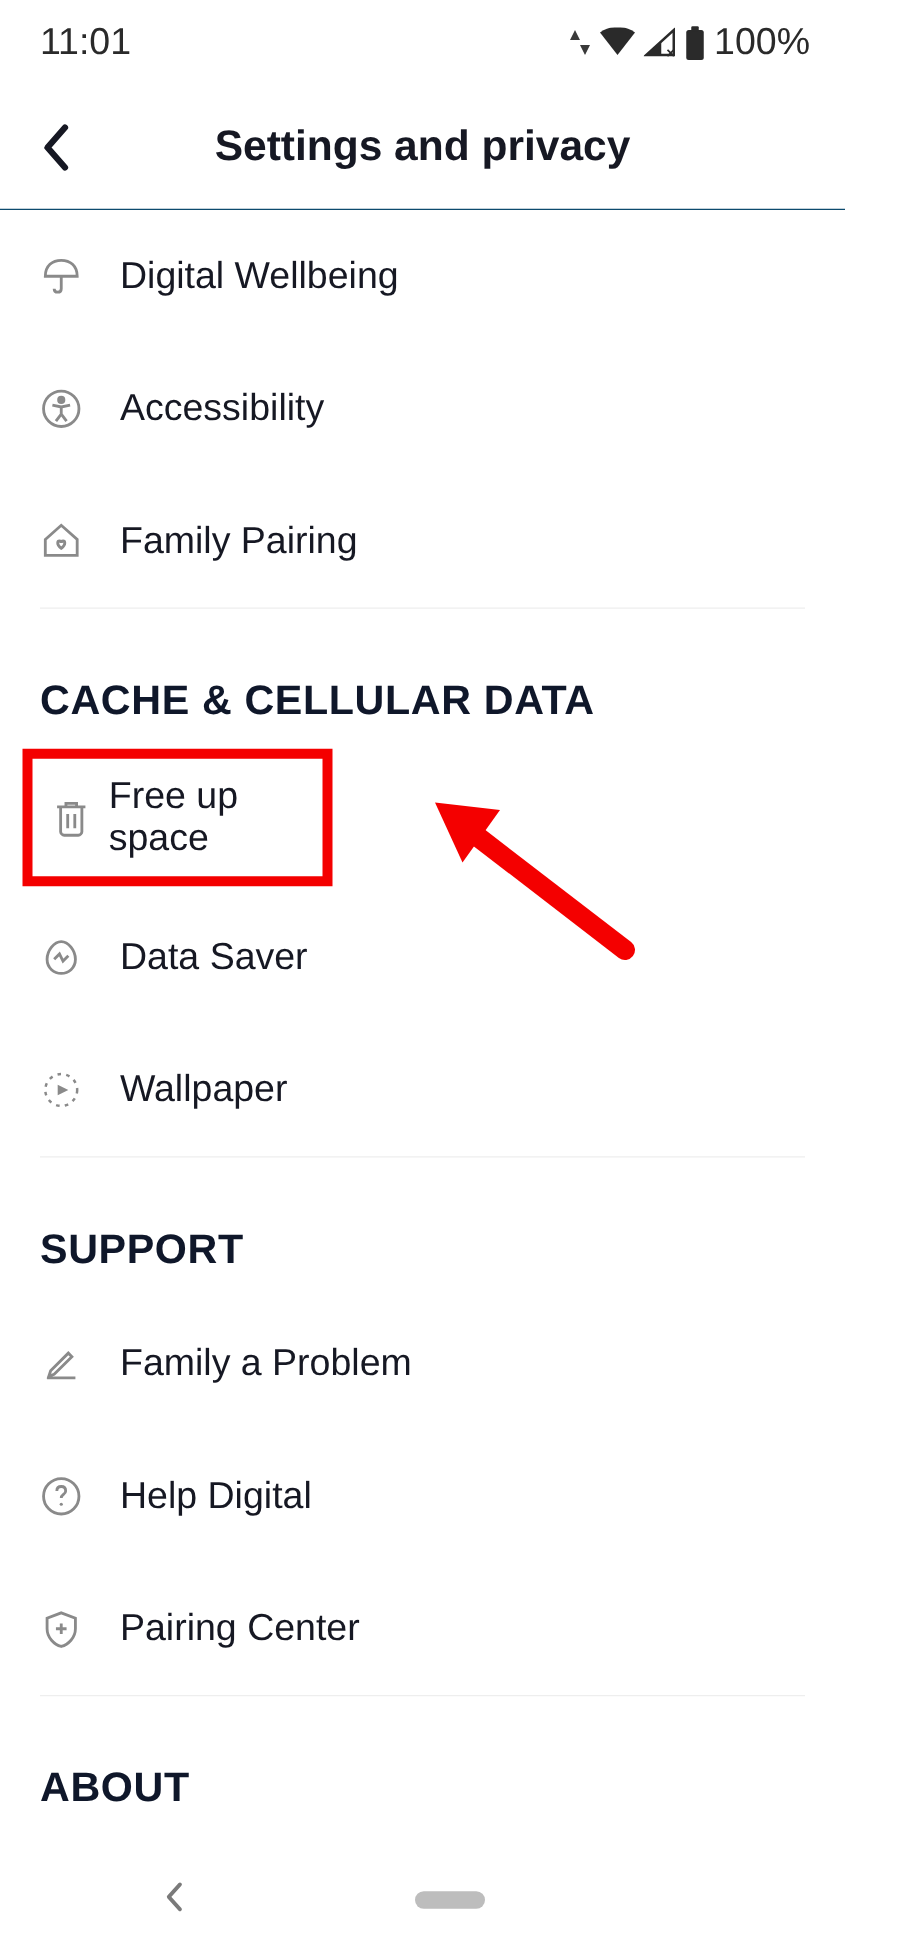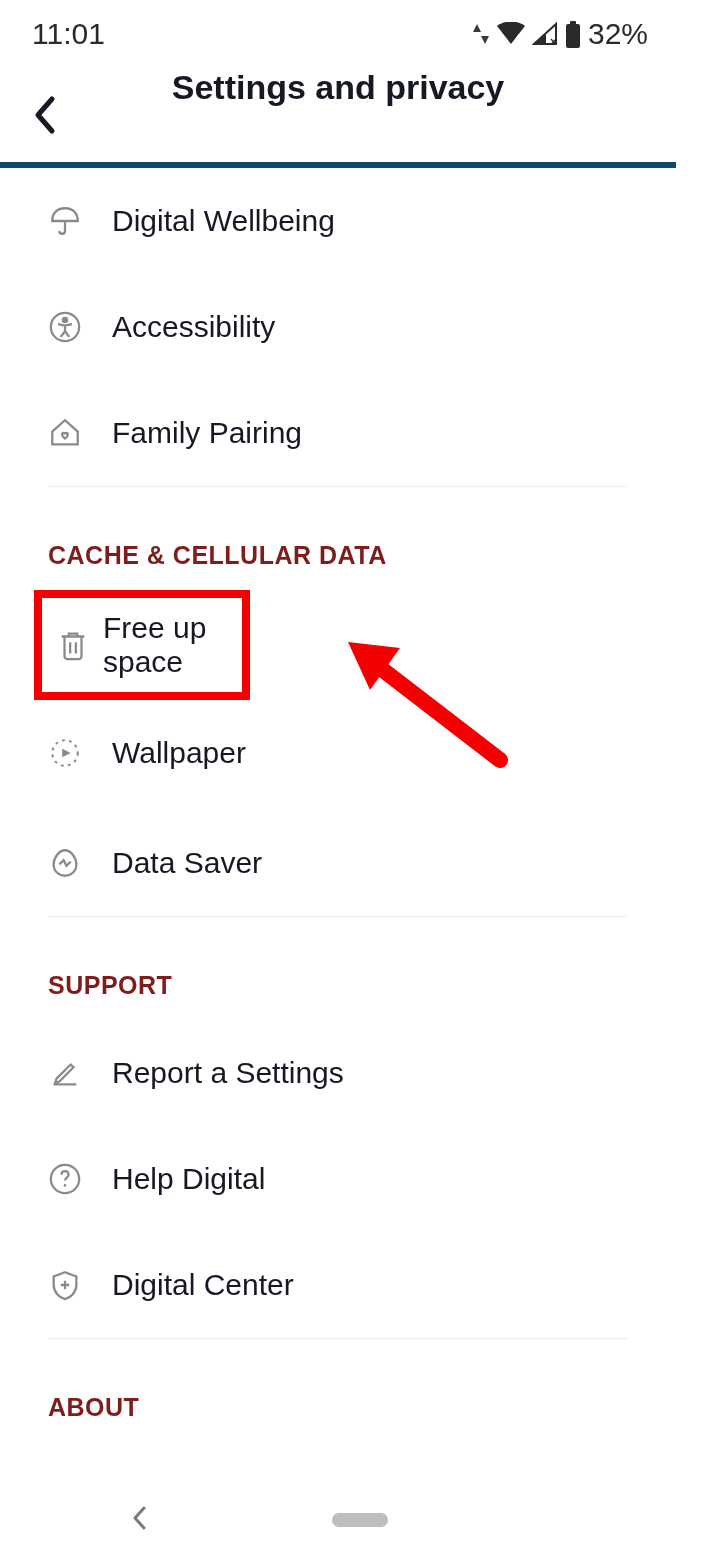--- a/index.html
+++ b/index.html
@@ -1,28 +1,28 @@
 <!DOCTYPE html>
 <html><head>
 <meta charset="utf-8">
 <style>
   * { box-sizing: border-box; margin: 0; padding: 0; }
   html, body { width: 720px; height: 1560px; font-family: -apple-system, "Helvetica Neue", Arial, sans-serif; background: #fff; color: #161823; }
   .statusbar { display: flex; align-items: center; justify-content: space-between; height: 68px; padding: 0 28px 0 32px; font-size: 30px; font-weight: 500; color: #2a2a2a; }
   .statusbar .right { display: flex; align-items: center; gap: 6px; }
   .statusbar .right svg { display: block; }
-  .header { position: relative; height: 100px; display: flex; align-items: flex-start; justify-content: center; border-bottom: 6px solid #0c4a6e; }
+  .header { position: relative; height: 100px; display: flex; align-items: center; justify-content: center; border-bottom: 1px solid #0c4a6e; }
   .header .back { position: absolute; left: 24px; top: 50%; transform: translateY(-50%); width: 40px; height: 40px; display: flex; align-items: center; justify-content: center; }
   .header .title { font-size: 34px; font-weight: 700; color: #161823; }
-  .content { padding: 0 48px; }
+  .content { padding: 0 32px; }
   .item { display: flex; align-items: center; gap: 30px; height: 106px; }
   .item .icon { width: 34px; height: 34px; display: flex; align-items: center; justify-content: center; color: #7a7a7a; }
   .item .label { font-size: 30px; color: #161823; }
   .divider { height: 1px; background: #eeeeee; }
-  .section-header { padding-top: 54px; padding-bottom: 20px; font-size: 25px; font-weight: 600; letter-spacing: 0.5px; color: #7f1d1d; }
+  .section-header { padding-top: 54px; padding-bottom: 20px; font-size: 33px; font-weight: 600; letter-spacing: 0.5px; color: #0f172a; }
   .highlight-box { border: 8px solid #f40000; padding: 2px 0; margin-left: -14px; margin-right: 378px; }
   .highlight-box .item { padding-left: 14px; height: 90px; gap: 13px; }
   .arrow-annot { position: absolute; pointer-events: none; }
   .navbar { position: absolute; bottom: 0; left: 0; width: 720px; height: 80px; display: flex; align-items: center; justify-content: center; }
   .navpill { width: 56px; height: 14px; background: #bdbdbd; border-radius: 8px; }
   .navback { position: absolute; left: 130px; top: 50%; transform: translateY(-50%); color: #6e6e6e; }
   .page { position: relative; width: 676px; height: 1560px; overflow: hidden; }
 </style>
 </head>
 <body>
@@ -40,21 +40,21 @@
         </svg>
     <svg width="26" height="24" viewBox="0 0 26 24">
           <path d="M2 22 L24 22 L24 2 Z" fill="none" stroke="#2a2a2a" stroke-width="2"></path>
           <path d="M2 22 L14 22 L14 12 Z" fill="#2a2a2a"></path>
           <text x="18" y="24" font-size="12" font-weight="700" fill="#2a2a2a">×</text>
         </svg>
     <svg width="18" height="28" viewBox="0 0 18 28">
           <rect x="2" y="4" width="14" height="24" rx="2" fill="#2a2a2a"></rect>
           <rect x="6" y="1" width="6" height="4" rx="1" fill="#2a2a2a"></rect>
         </svg>
-    <span style="font-size:30px;">32%</span>
+    <span style="font-size:30px;">100%</span>
   </span>
 </div>
 
 <div class="header">
   <span class="back">
     <svg width="24" height="40" viewBox="0 0 24 40">
           <path d="M20 4 L6 20 L20 36" fill="none" stroke="#161823" stroke-width="5" stroke-linecap="round" stroke-linejoin="round"></path>
         </svg>
   </span>
   <span class="title">Settings and privacy</span>
@@ -99,69 +99,69 @@
     <div class="item">
       <span class="icon">
         <svg width="34" height="34" viewBox="0 0 24 24" fill="none" stroke="#8a8a8a" stroke-width="1.6">
               <path d="M4 6 L20 6 M9 6 L9 4 L15 4 L15 6 M6 6 L6 20 C6 21 7 22 8 22 L16 22 C17 22 18 21 18 20 L18 6 M10 10 L10 18 M14 10 L14 18"></path>
             </svg>
       </span>
       <span class="label">Free up space</span>
     </div>
   </div>
 
+  <div class="item" style="margin-top:4px;">
+    <span class="icon">
+      <svg width="34" height="34" viewBox="0 0 24 24" fill="none" stroke="#8a8a8a" stroke-width="1.6">
+            <path d="M12 3 C16 3 20 8 20 13 C20 18 16 21 12 21 C8 21 4 18 4 13 C4 8 8 3 12 3 Z"></path>
+            <path d="M8 13 L11 10 L13 14 L16 11"></path>
+          </svg>
+    </span>
+    <span class="label">Data Saver</span>
+  </div>
   <div class="item">
     <span class="icon">
       <svg width="34" height="34" viewBox="0 0 24 24" fill="none" stroke="#8a8a8a" stroke-width="1.4">
             <circle cx="12" cy="12" r="9" stroke-dasharray="2 3"></circle>
             <path d="M10 9 L16 12 L10 15 Z" fill="#8a8a8a" stroke="none"></path>
           </svg>
     </span>
     <span class="label">Wallpaper</span>
-  </div>
-  <div class="item" style="margin-top:4px;">
-    <span class="icon">
-      <svg width="34" height="34" viewBox="0 0 24 24" fill="none" stroke="#8a8a8a" stroke-width="1.6">
-            <path d="M12 3 C16 3 20 8 20 13 C20 18 16 21 12 21 C8 21 4 18 4 13 C4 8 8 3 12 3 Z"></path>
-            <path d="M8 13 L11 10 L13 14 L16 11"></path>
-          </svg>
-    </span>
-    <span class="label">Data Saver</span>
   </div>
 
   <div class="divider"></div>
 
   <div class="section-header">SUPPORT</div>
 
   <div class="item">
     <span class="icon">
       <svg width="34" height="34" viewBox="0 0 24 24" fill="none" stroke="#8a8a8a" stroke-width="1.6">
             <path d="M4 20 L20 20 M6 16 L16 6 L18 8 L8 18 L5 19 Z"></path>
           </svg>
     </span>
-    <span class="label">Report a Settings</span>
+    <span class="label">Family a Problem</span>
   </div>
   <div class="item">
     <span class="icon">
       <svg width="34" height="34" viewBox="0 0 24 24" fill="none" stroke="#8a8a8a" stroke-width="1.6">
             <circle cx="12" cy="12" r="10"></circle>
             <path d="M9.5 9 C9.5 7 11 6.5 12 6.5 C13.5 6.5 14.5 7.5 14.5 9 C14.5 11 12 11 12 13"></path>
             <circle cx="12" cy="16.5" r="0.9" fill="#8a8a8a" stroke="none"></circle>
           </svg>
     </span>
     <span class="label">Help Digital</span>
   </div>
   <div class="item">
     <span class="icon">
       <svg width="34" height="34" viewBox="0 0 24 24" fill="none" stroke="#8a8a8a" stroke-width="1.6">
             <path d="M12 3 L20 6 L20 12 C20 17 16 21 12 22 C8 21 4 17 4 12 L4 6 Z"></path>
             <path d="M12 9 L12 15 M9 12 L15 12"></path>
           </svg>
     </span>
-    <span class="label">Digital Center</span>
+    <span class="label">Pairing Center</span>
   </div>
 
   <div class="divider"></div>
 
   <div class="section-header">ABOUT</div>
 
 </div>
 
 <svg class="arrow-annot" style="left:330px; top:620px;" width="200" height="160" viewBox="0 0 200 160">
   <path d="M170 140 L40 40" stroke="#f40000" stroke-width="16" stroke-linecap="round"></path>

